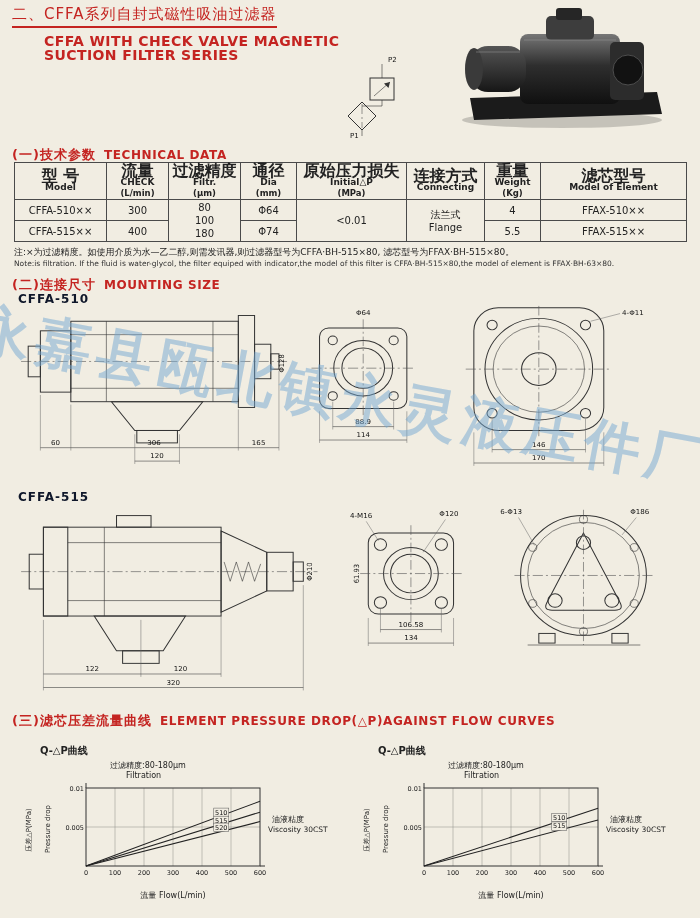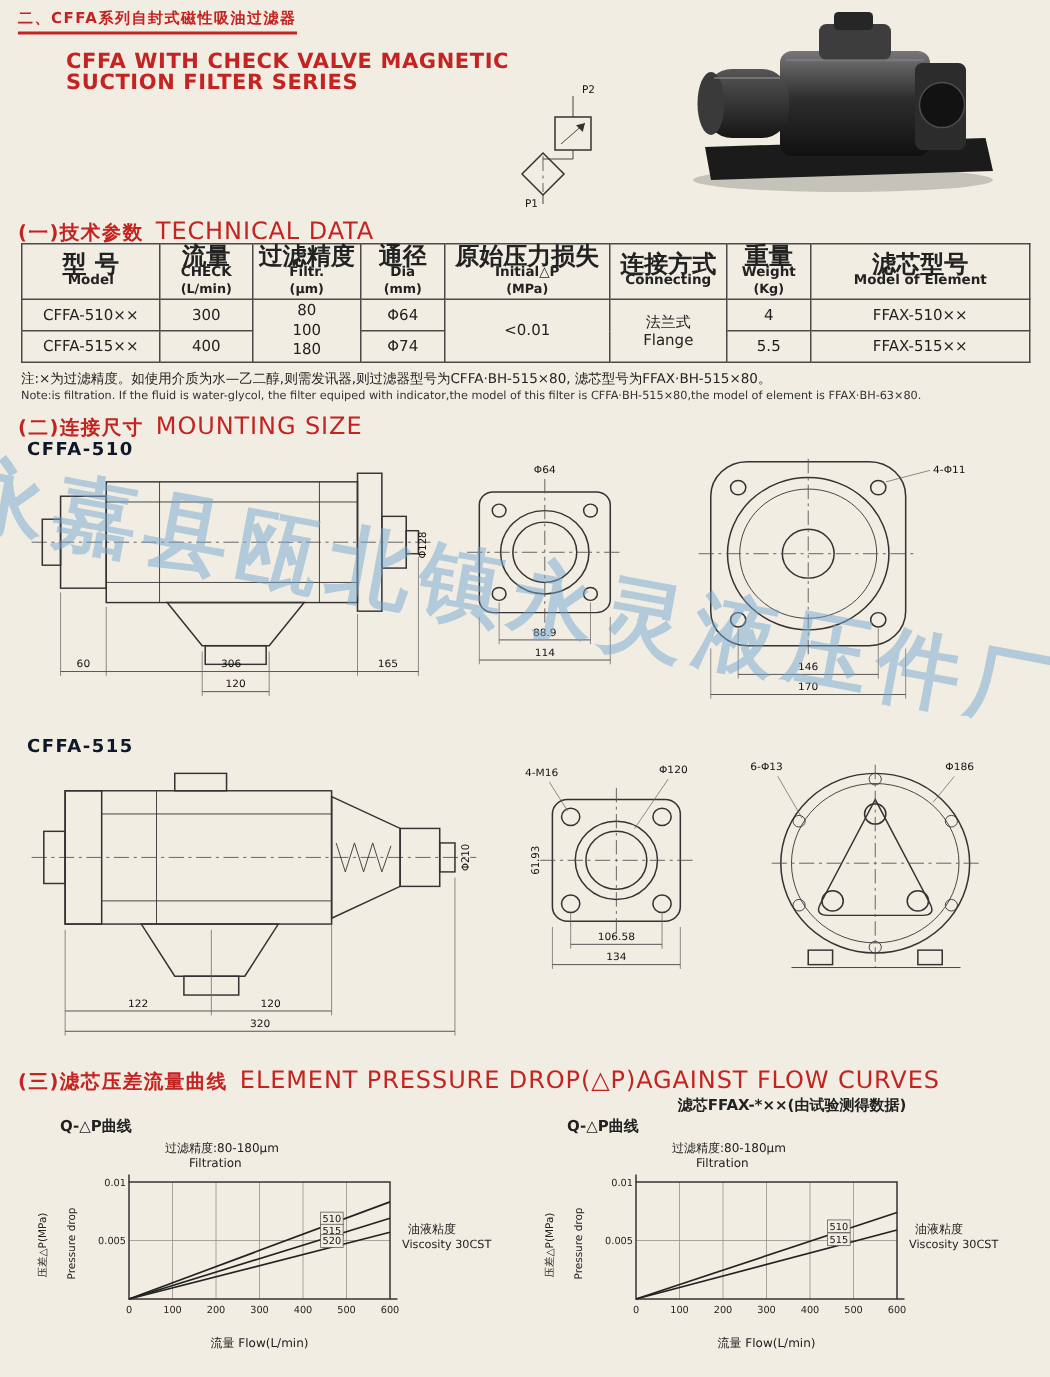--- a/index.html
+++ b/index.html
@@ -1,25 +1,25 @@
 <!DOCTYPE html>
 <html style="--red: #c42421; --wm: rgba(116,168,210,0.5);"><head>
 <meta charset="utf-8">
 <style>
   :root{ --red:#c42421; --wm:rgba(116,168,210,0.5); --ink:#222; }
   *{margin:0;padding:0;box-sizing:border-box}
   body{width:700px;height:918px;position:relative;overflow:hidden;background:#f1ede2;
        font-family:"DejaVu Sans","Liberation Sans",sans-serif;color:var(--ink)}
   .abs{position:absolute}
-  .title{left:12px;top:5px;font-size:10px;font-weight:bold;color:var(--red);
+  .title{left:12px;top:5px;font-size:15px;font-weight:normal;color:var(--red);
          border-bottom:2px solid var(--red);padding-bottom:2px;letter-spacing:1px}
   .sub{color:var(--red);font-weight:bold;font-size:14px;letter-spacing:.4px}
   .sechead{left:12px}
   .sec-cn{color:var(--red);font-weight:bold;font-size:13px;letter-spacing:1px}
-  .sec-en{color:var(--red);font-weight:normal;font-size:16px;margin-left:8px;letter-spacing:.6px}
+  .sec-en{color:var(--red);font-weight:bold;font-size:12px;margin-left:8px;letter-spacing:.6px}
   table{border-collapse:collapse;table-layout:fixed;background:transparent}
   th,td{border:1px solid #4a4a4a;text-align:center;vertical-align:middle;padding:1px 0}
   th div.cn{font-size:16px;line-height:13px}
   th div.en{font-size:9px;line-height:11px}
   th div.unit{font-size:8.5px;line-height:10px}
   td{font-size:10px;height:19px}
   td.filtr div{line-height:13px}
   .note1{font-size:9px;color:#222;white-space:nowrap}
   .note2{font-size:7.5px;color:#333;white-space:nowrap}
   .dlabel{font-weight:bold;font-size:12px;letter-spacing:1px;color:#0f172a}
@@ -380,21 +380,20 @@
       <polyline points="30,84 204,39.53999999999999" class="series"></polyline>
       <rect x="157.76" y="41.0996" width="15" height="8.5" class="slabel-box"></rect>
       <text x="165.26" y="47.5996" class="slabel" text-anchor="middle">520</text>
     </svg>
   <div class="c-side1">油液粘度</div>
   <div class="c-side2">Viscosity 30CST</div>
   <div class="c-xlab">流量 Flow(L/min)</div>
 </div>
 
 <div class="chart-block" style="left:378px;top:730px">
-  <div class="c-title">滤芯FFAX-*××(由试验测得数据)</div>
   <div class="c-sub">Q-△P曲线</div>
   <div class="c-note1">过滤精度:80-180μm</div>
   <div class="c-note2">Filtration</div>
   <div class="ylab" style="left:-33px;top:95px">压差△P(MPa)</div>
   <div class="ylab" style="left:-16px;top:95px">Pressure drop</div>
   <svg id="plot1" width="210" height="104" viewBox="0 0 210 104" style="position:absolute;left:16px;top:52px">
       <text x="30" y="93" class="tick" text-anchor="middle">0</text>
       <line x1="59" y1="6" x2="59" y2="84" class="grid"></line>
       <text x="59" y="93" class="tick" text-anchor="middle">100</text>
       <line x1="88" y1="6" x2="88" y2="84" class="grid"></line>

